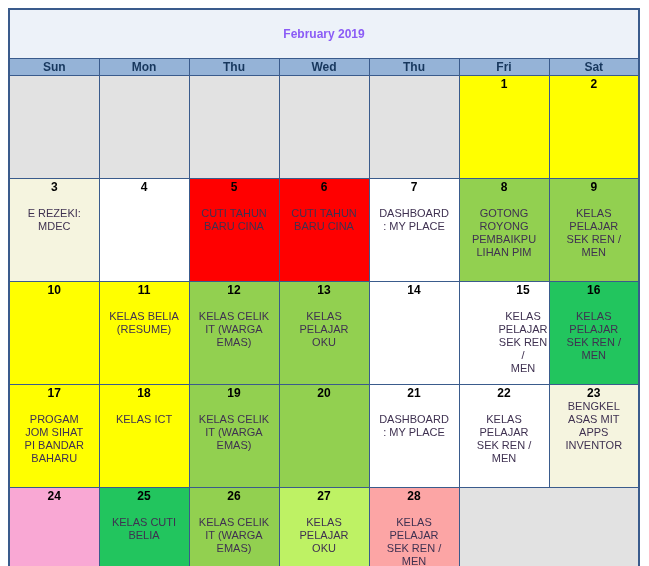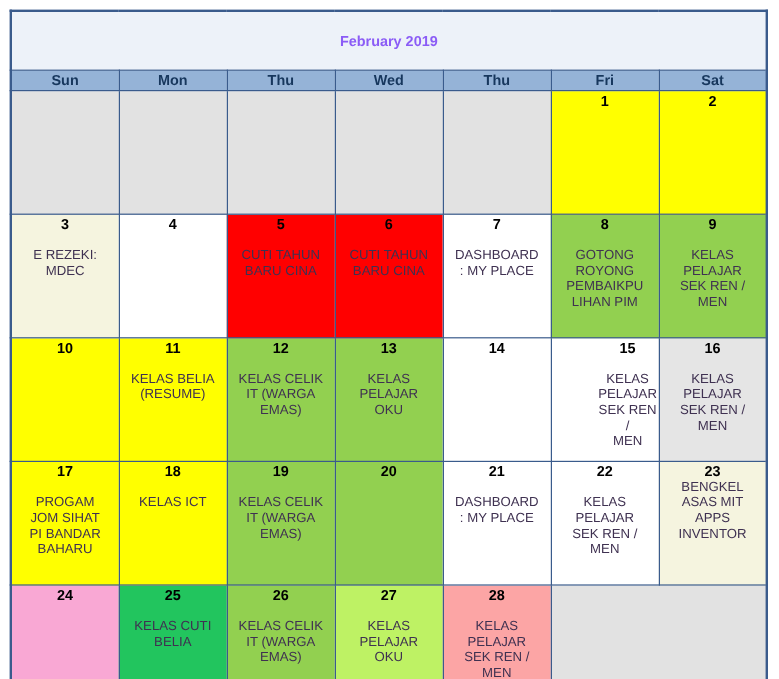--- a/index.html
+++ b/index.html
@@ -148,21 +148,21 @@
           <div class="date-num">14</div>
         </td>
         <td style="background: rgb(255, 255, 255); padding-left: 39px;">
           <div class="date-num">15</div>
           <div class="event">
 KELAS
 PELAJAR
 SEK REN /
 MEN</div>
         </td>
-        <td style="background: #e5e5e5;">
+        <td style="background: #22c55e;">
           <div class="date-num">16</div>
           <div class="event">
 KELAS
 PELAJAR
 SEK REN /
 MEN</div>
         </td>
       </tr>
       <tr>
         <td style="background: rgb(255, 255, 0);">

